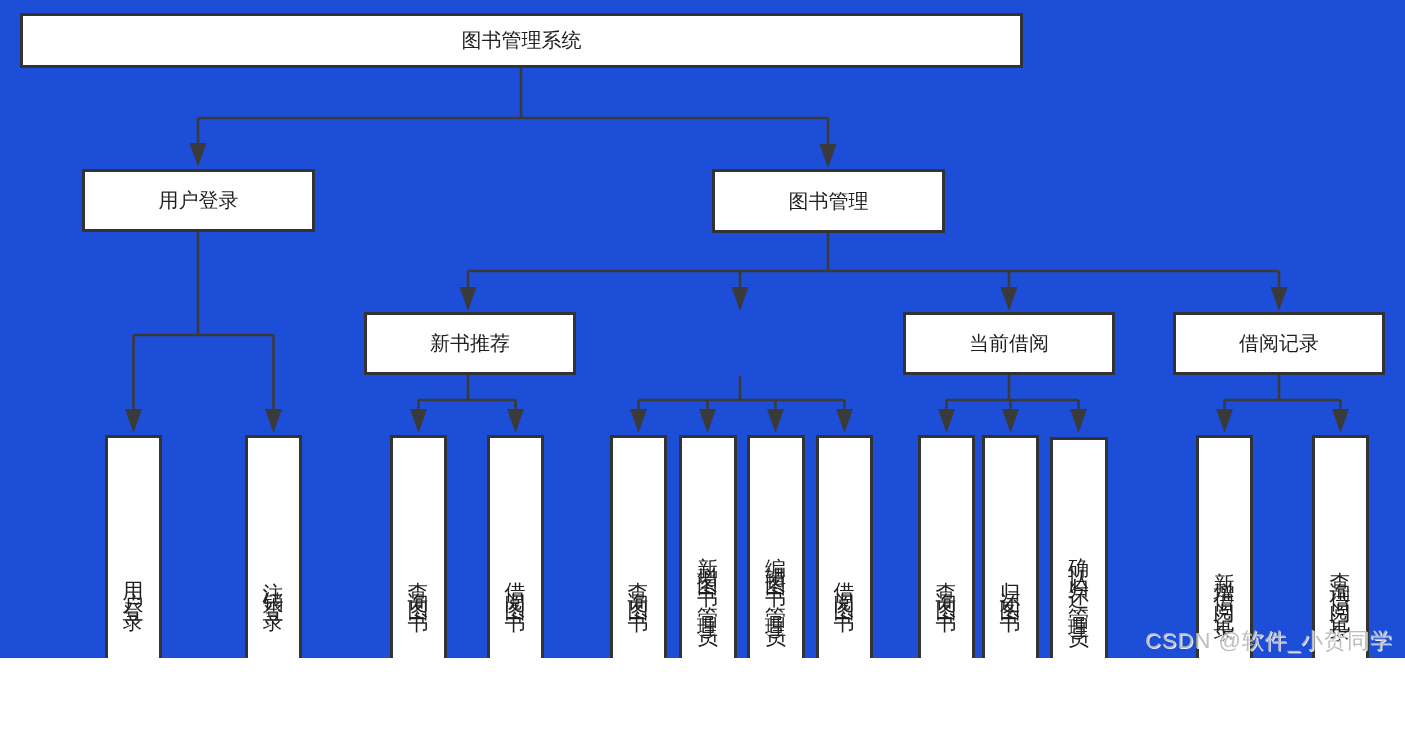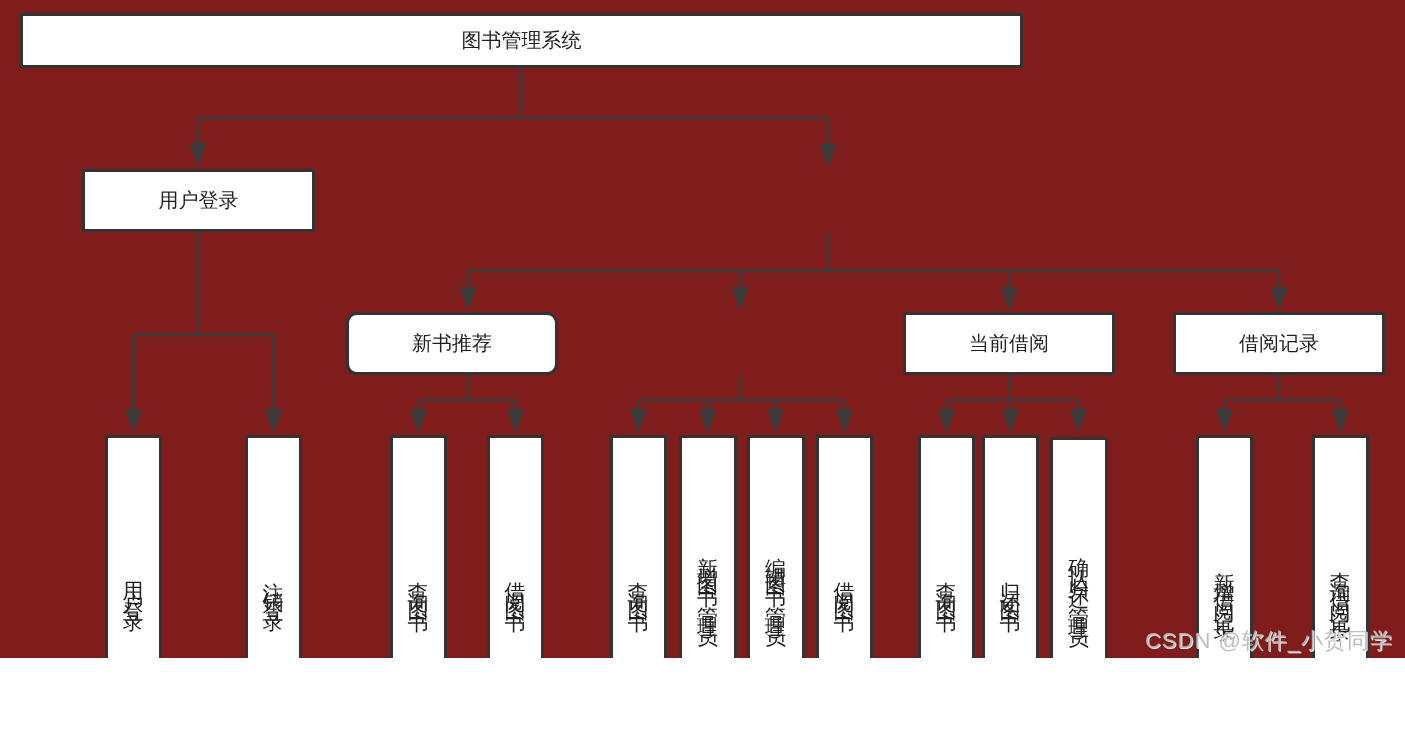--- a/index.html
+++ b/index.html
@@ -1,19 +1,19 @@
 <!DOCTYPE html>
 <html><head>
 <meta charset="utf-8">
 <style>
   html,body{margin:0;padding:0;background:#ffffff;}
   #canvas{
     position:relative;
     width:1405px;height:658px;
-    background:#7f1d1d;
+    background:#1d4ed8;
     font-family:"Liberation Sans","DejaVu Sans",sans-serif;
     overflow:hidden;
   }
   #wires{position:absolute;left:0;top:0;width:1405px;height:747px;}
   .box{
     position:absolute;
     box-sizing:border-box;
     background:#ffffff;
     border:3px solid #333333;
     display:flex;align-items:center;justify-content:center;
@@ -110,22 +110,25 @@
     </g>
   </svg>
 
   <div class="box" style="left:20px;top:13px;width:1003px;height:55px;">
     <span>图书管理系统</span>
   </div>
 
   <div class="box" style="left:82px;top:169px;width:233px;height:63px;">
     <span>用户登录</span>
   </div>
+  <div class="box" style="left:712px;top:169px;width:233px;height:64px;">
+    <span>图书管理</span>
+  </div>
 
-  <div class="box" style="left:346px;top:312px;width:212px;height:63px;border-radius:11px;">
+  <div class="box" style="left:364px;top:312px;width:212px;height:63px;">
     <span>新书推荐</span>
   </div>
   <div class="box" style="left:903px;top:312px;width:212px;height:63px;">
     <span>当前借阅</span>
   </div>
   <div class="box" style="left:1173px;top:312px;width:212px;height:63px;">
     <span>借阅记录</span>
   </div>
 
   <div class="box leaf" style="left:105px;top:435px;width:57px;height:300px;">

